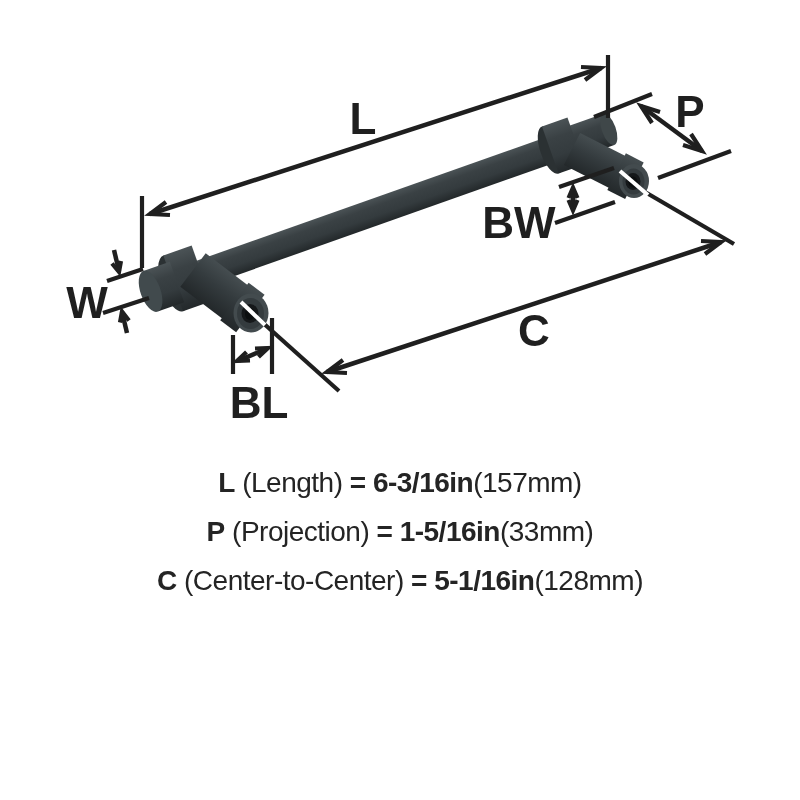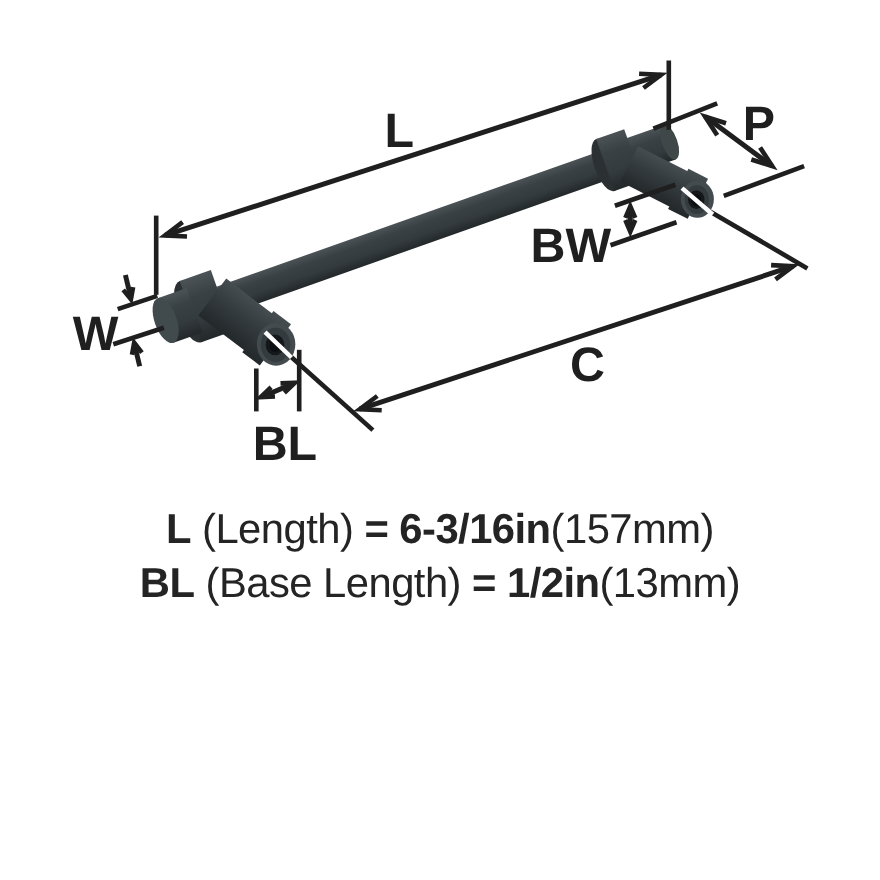--- a/index.html
+++ b/index.html
@@ -10,21 +10,21 @@
   html,body{margin:0;padding:0;background:var(--background);}
   .stage{position:relative;width:800px;height:800px;background:var(--background);overflow:hidden;
          font-family:"Liberation Sans",sans-serif;}
   svg{position:absolute;left:0;top:0;}
   .dimline{stroke:var(--line);stroke-width:4.5;fill:none;}
   .thinline{stroke:var(--line);stroke-width:4.2;fill:none;}
   .whiteline{stroke:#ffffff;stroke-width:4;fill:none;}
   .arrow{stroke:var(--line);stroke-width:4.2;fill:none;stroke-linejoin:miter;}
   .dimlabel{font-family:"Liberation Sans",sans-serif;font-weight:700;font-size:44px;fill:var(--line);}
   .spec-block{position:absolute;left:0;top:458px;width:800px;text-align:center;
-              font-size:38px;line-height:49px;letter-spacing:-0.5px;color:var(--text);font-weight:400;}
+              font-size:28px;line-height:49px;letter-spacing:-0.5px;color:var(--text);font-weight:400;}
   .spec-line b{font-weight:700;}
 </style>
 </head>
 <body>
 
 <div class="stage">
 
   <svg width="800" height="800" viewBox="0 0 800 800">
     <defs>
       <linearGradient id="gbar" x1="0" y1="0" x2="0" y2="1">
@@ -118,16 +118,17 @@
     <text class="dimlabel" x="363" y="134" text-anchor="middle">L</text>
     <text class="dimlabel" x="690" y="127" text-anchor="middle">P</text>
     <text class="dimlabel" x="519" y="238" text-anchor="middle">BW</text>
     <text class="dimlabel" x="87" y="318" text-anchor="middle">W</text>
     <text class="dimlabel" x="534" y="346" text-anchor="middle">C</text>
     <text class="dimlabel" x="259" y="418" text-anchor="middle">BL</text>
   </svg>
 
   <div class="spec-block">
       <div class="spec-line"><b>L</b><span> (Length) </span><b>= 6-3/16in</b><span>(157mm)</span></div>
-      <div class="spec-line"><b>BL</b><span> (Base Length) </span><b>= 1/2in</b><span>(13mm)</span></div>
+      <div class="spec-line"><b>P</b><span> (Projection) </span><b>= 1-5/16in</b><span>(33mm)</span></div>
+      <div class="spec-line"><b>C</b><span> (Center-to-Center) </span><b>= 5-1/16in</b><span>(128mm)</span></div>
     </div>
 
 </div>
 
 </body></html>

